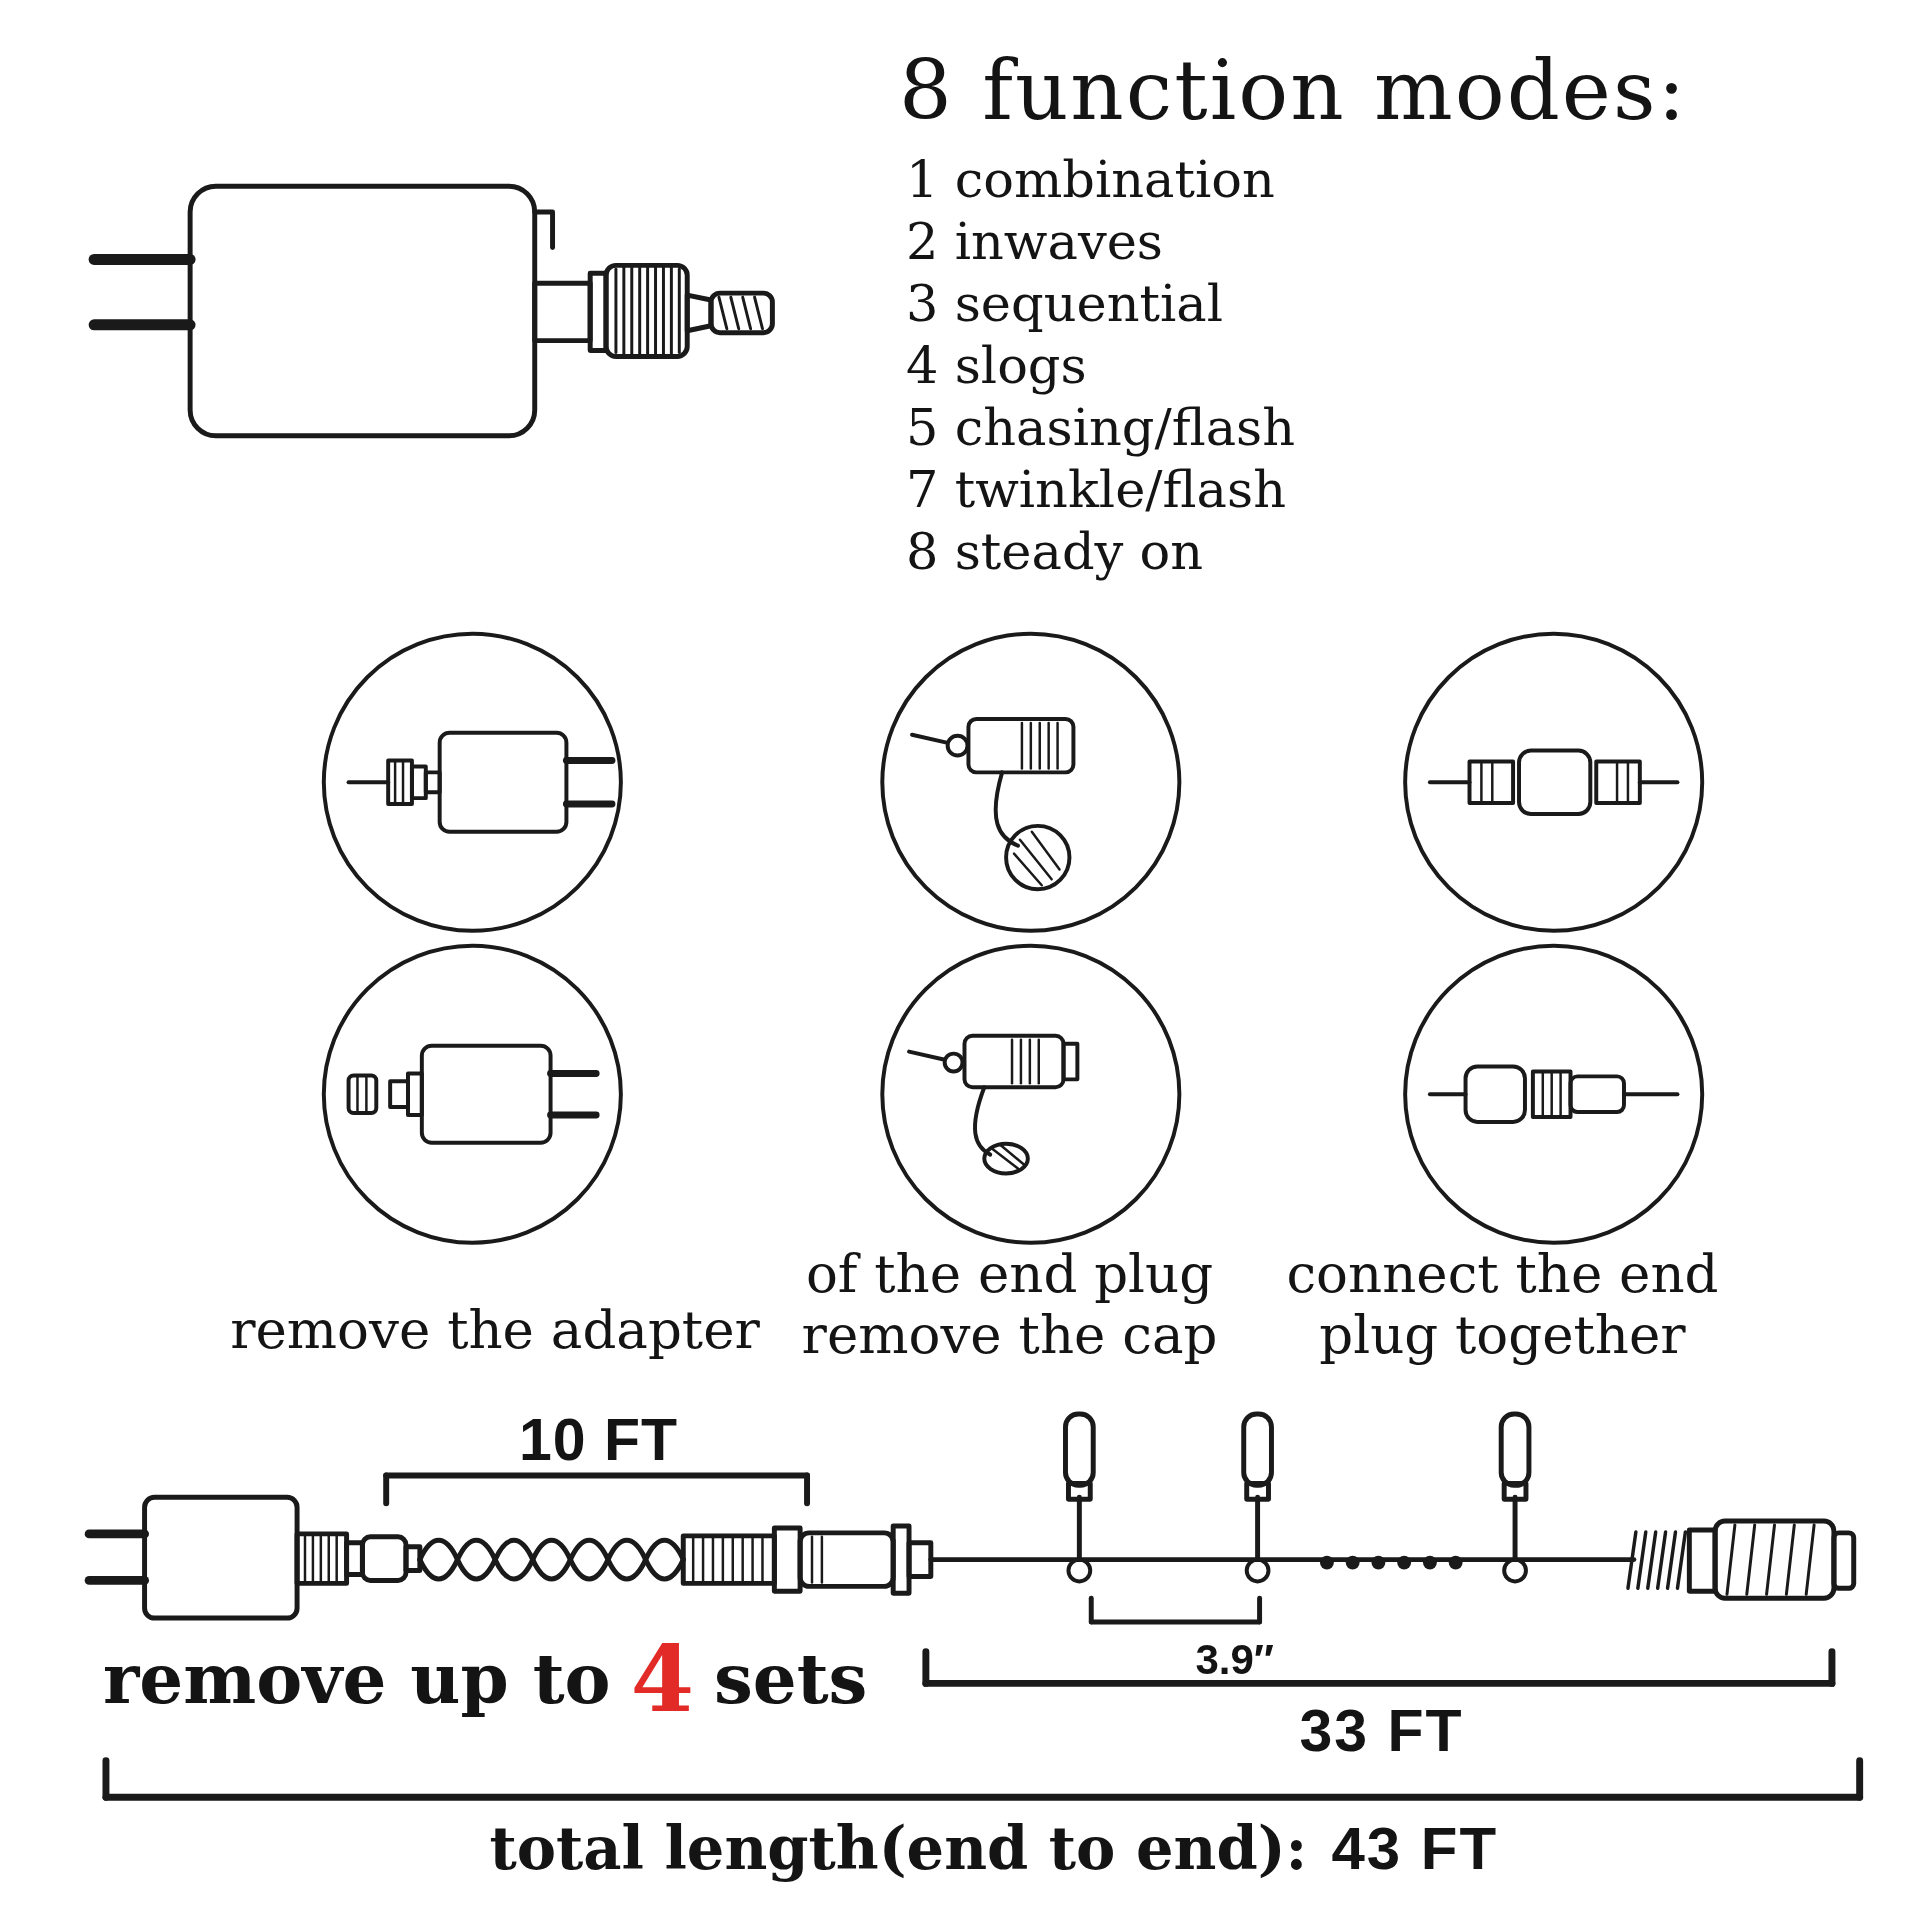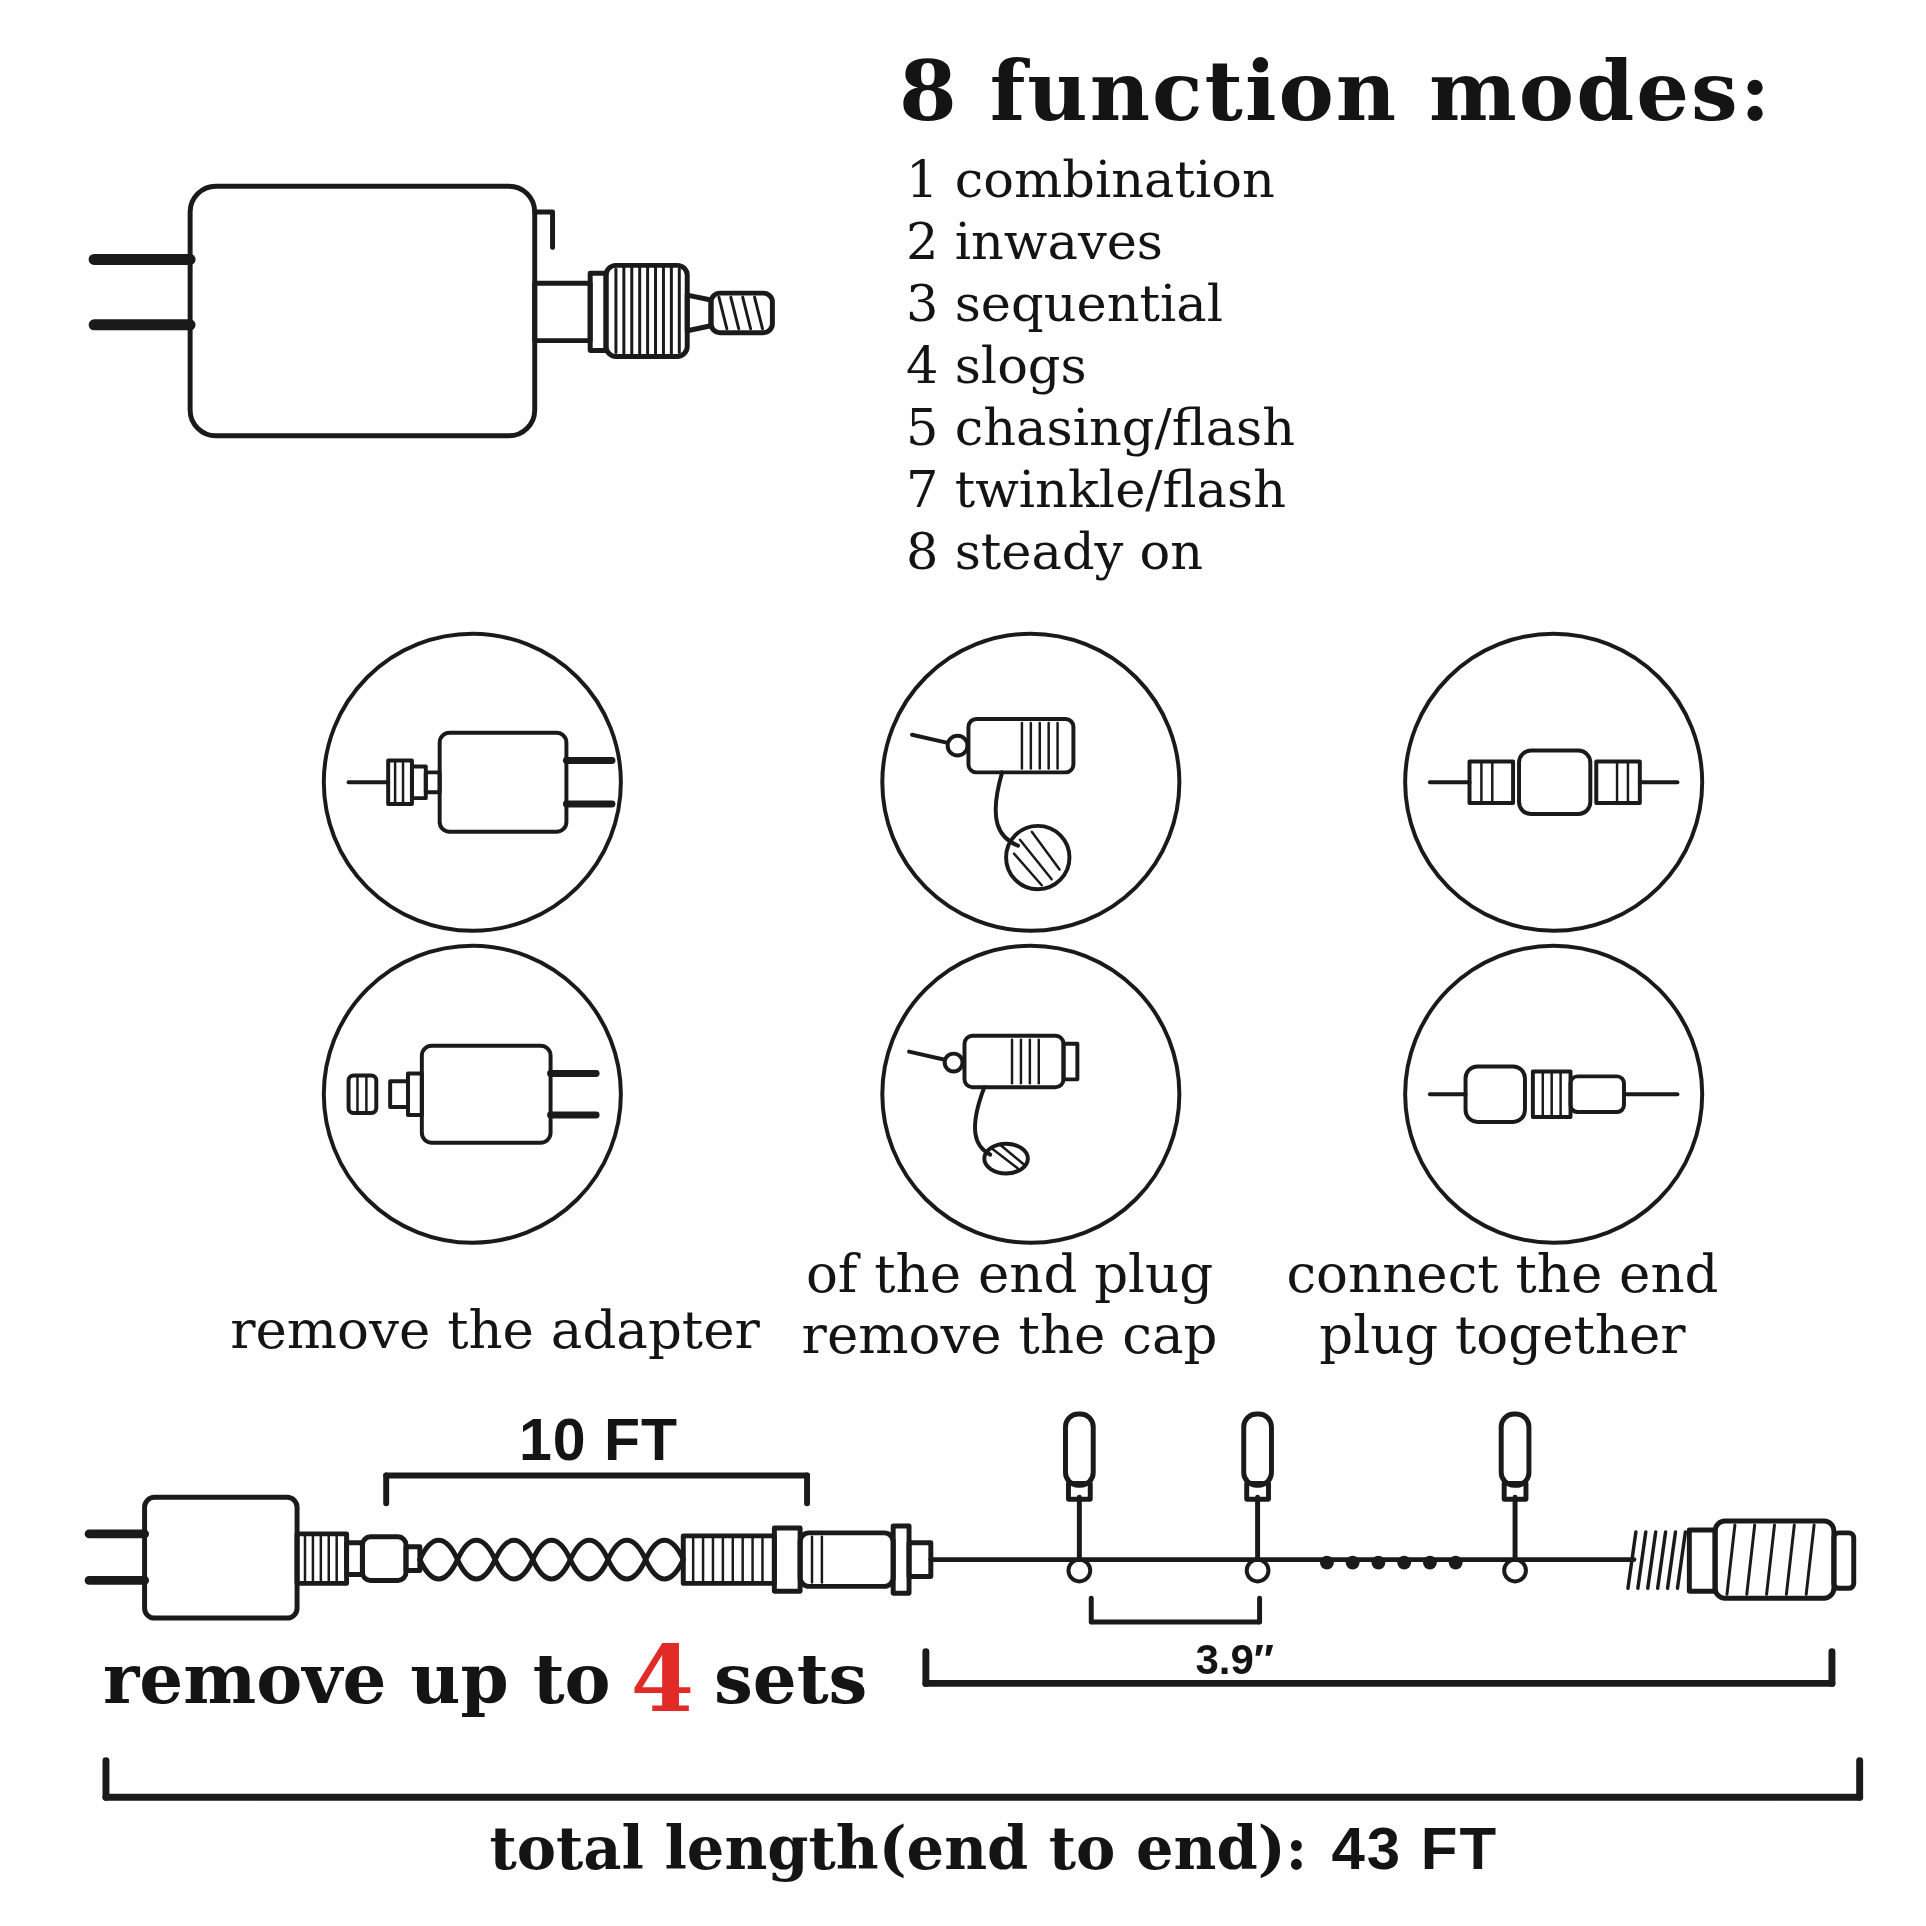--- a/index.html
+++ b/index.html
@@ -5,21 +5,21 @@
   * { margin:0; padding:0; box-sizing:border-box; }
   html,body { background:#ffffff; }
   .stage {
     position:relative; width:1927px; height:1927px; background:#fff;
     font-family:"DejaVu Serif","Liberation Serif",serif; color:#141414; overflow:hidden;
   }
   .art { position:absolute; left:0; top:0; width:1927px; height:1927px; }
 
   .modes-title {
     position:absolute; left:899px; top:42px;
-    font-size:83px; font-weight:700; letter-spacing:2px; white-space:nowrap;
+    font-size:83px; font-weight:400; letter-spacing:2px; white-space:nowrap;
   }
   .modes-list { position:absolute; left:906px; top:149px; font-size:51px; line-height:62px; }
   .mode-item { white-space:nowrap; }
 
   .caption { position:absolute; font-size:53px; line-height:61px; text-align:center; white-space:nowrap; }
   #cap1 { left:178px;  width:634px; top:1299px; }
   #cap2 { left:762px;  width:495px; top:1243px; }
   #cap3 { left:1255px; width:495px; top:1243px; }
 
   .dim-sans { font-family:"Liberation Sans","DejaVu Sans",sans-serif; font-weight:700; }
@@ -289,20 +289,21 @@
     <div>of the end plug</div>
     <div>remove the cap</div>
   </div>
   <div class="caption" id="cap3">
     <div>connect the end</div>
     <div>plug together</div>
   </div>
 
   <div id="tenft" class="dim-sans">10 FT</div>
   <div id="spacing" class="dim-sans">3.9″</div>
+  <div id="run33" class="dim-sans">33 FT</div>
 
   <div id="connect">
     <span>remove up to</span><span class="count" style="color: rgb(226, 43, 38);">4</span><span>sets</span>
   </div>
 
   <div id="total">
     <span class="total-prefix">total length(end to end):</span>
     <span class="total-value dim-sans">43 FT</span>
   </div>
 

